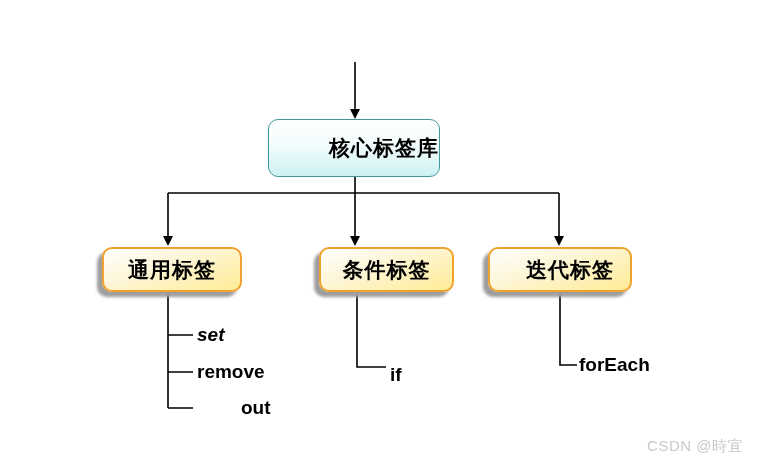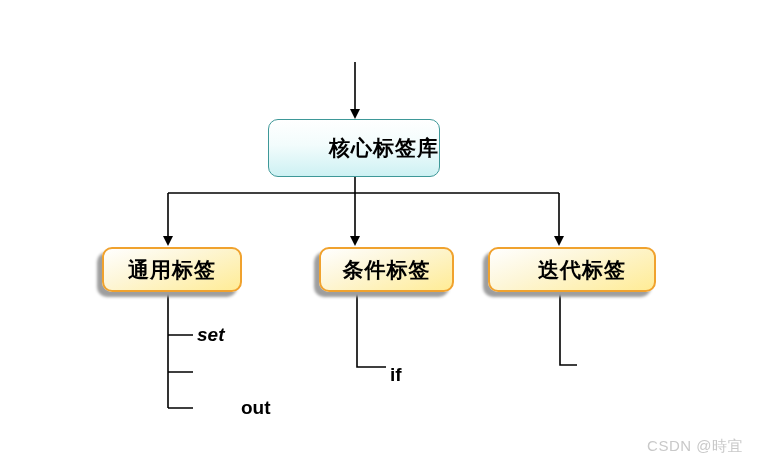--- a/index.html
+++ b/index.html
@@ -28,21 +28,21 @@
     justify-content:flex-end;
   }
   .node-branch{
     top:247px;height:45px;
     border:2px solid var(--branch-border,#f0a22e);
     background:linear-gradient(160deg,#ffffff 0%,#fdf6d8 40%,var(--branch-grad-bottom,#ffec96) 100%);
     box-shadow:-5px 5px 3px var(--shadow,#9e9e9e);
   }
   .node-branch-0{left:102px;width:140px;}
   .node-branch-1{left:287px;width:135px;margin-left:32px;}
-  .node-branch-2{left:488px;width:168px;padding-left:20px;}
+  .node-branch-2{left:488px;width:144px;padding-left:20px;}
   .leaf{
     position:absolute;z-index:1;font-weight:bold;font-size:19px;line-height:23px;
     color:var(--text,#000);white-space:nowrap;
   }
   .leaf-set{left:197px;top:323px;font-style:italic;}
   .leaf-remove{left:197px;top:360px;}
   .leaf-out{left:197px;top:396px;margin-left:44px;}
   .leaf-if{left:390px;top:355px;margin-top:8px;}
   .leaf-foreach{left:579px;top:353px;}
   .watermark{
@@ -85,18 +85,20 @@
     <span>通用标签</span>
   </div>
   <div class="node node-branch node-branch-1">
     <span>条件标签</span>
   </div>
   <div class="node node-branch node-branch-2">
     <span>迭代标签</span>
   </div>
 
   <span class="leaf leaf-set">set</span>
+  <span class="leaf leaf-remove">remove</span>
   <span class="leaf leaf-out">out</span>
   <span class="leaf leaf-if">if</span>
+  <span class="leaf leaf-foreach">forEach</span>
 
   <span class="watermark">CSDN @時宜</span>
 
 </div>
 
 </body></html>

